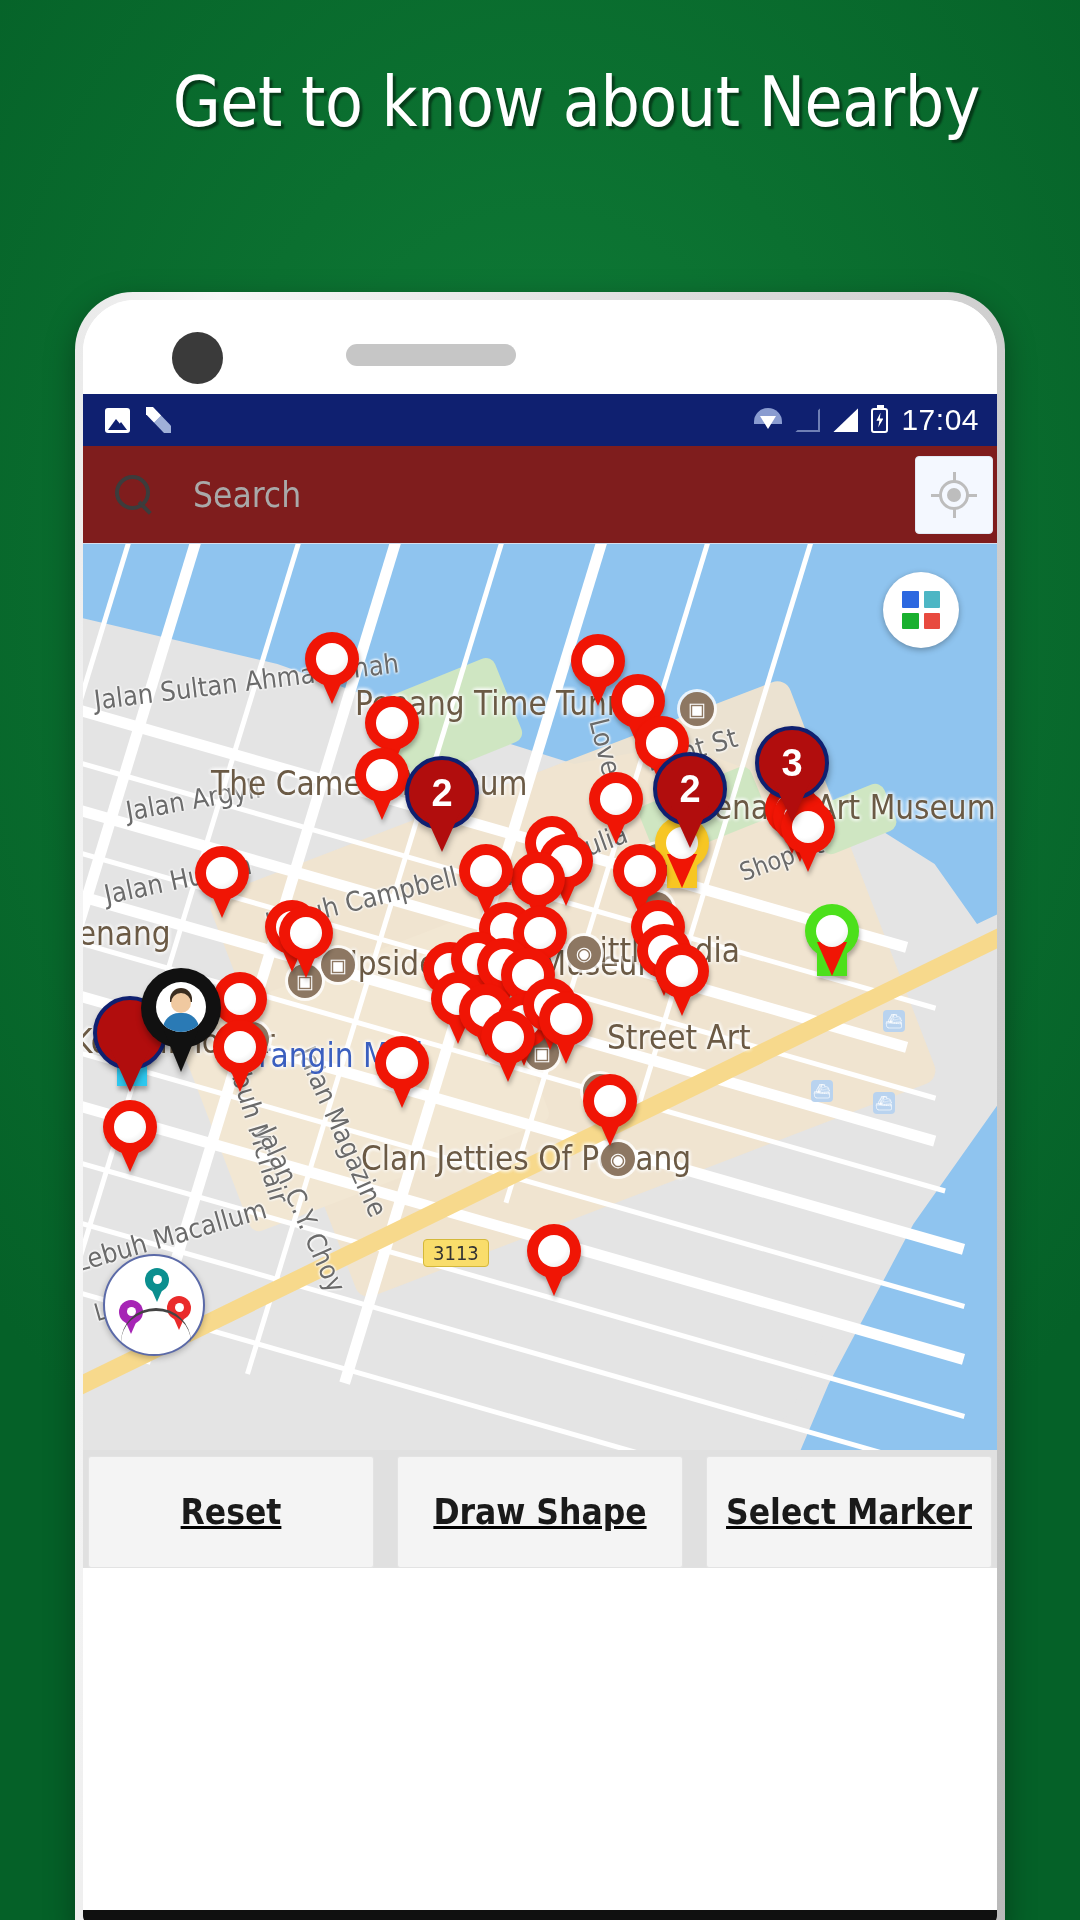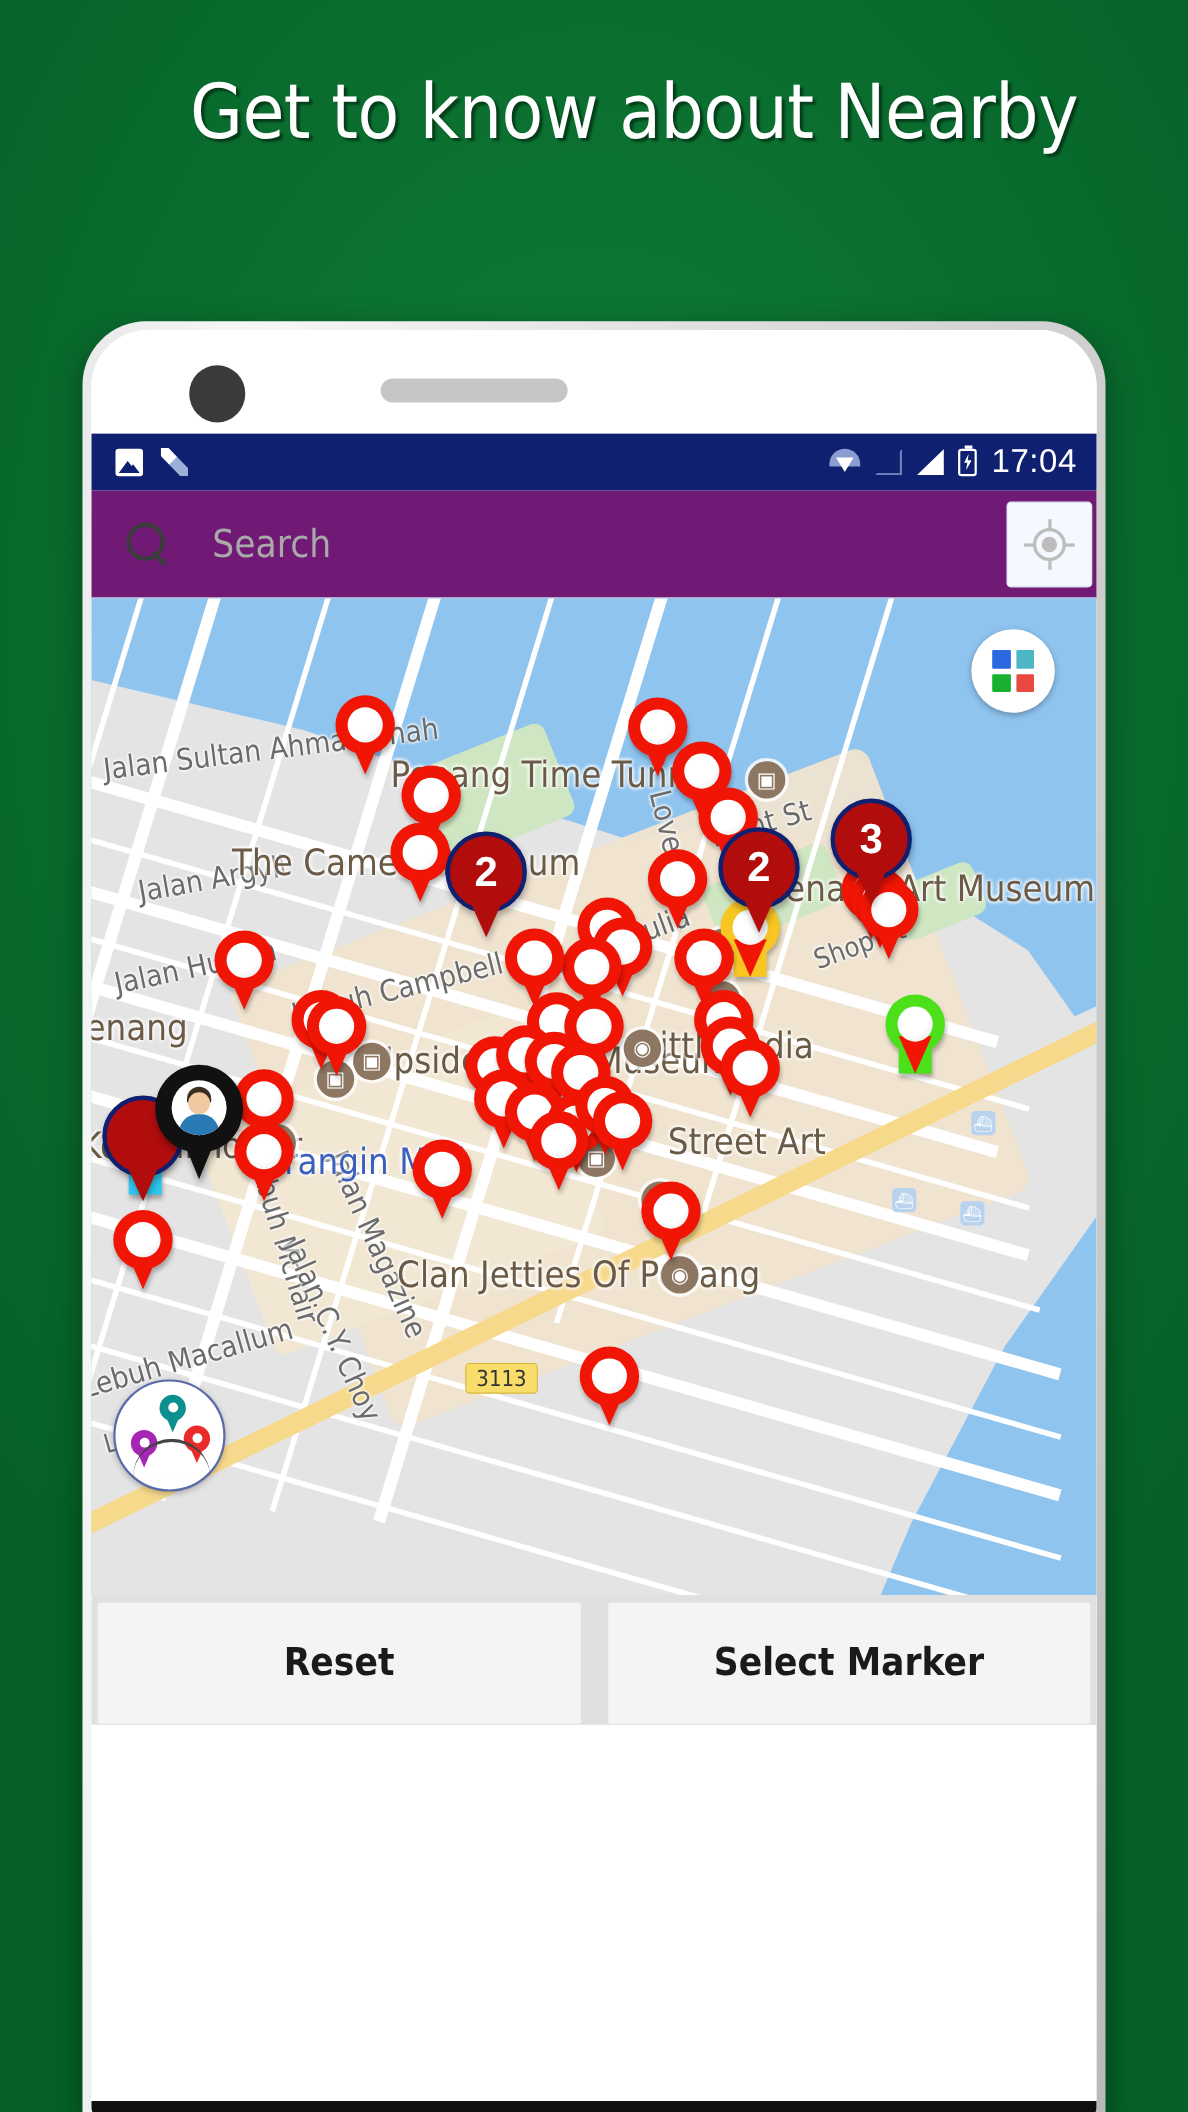--- a/index.html
+++ b/index.html
@@ -176,21 +176,21 @@
     border:2px solid #7a5606;
   }
   .ev-shield span{
     font-family:"DejaVu Serif","Liberation Serif",serif;
     font-weight:bold;font-size:30px;color:#2d2104;
     font-style:italic;line-height:1;
   }
 
   
   .searchbar{
-    height:98px;background:#701a75;
+    height:98px;background:#7f1d1d;
     display:flex;align-items:center;padding:0 4px 0 30px;
     border-bottom:1px solid #d6e0f0;
   }
   .srch-icon{
     width:44px;height:44px;position:relative;flex:none;margin-right:36px;
   }
   .srch-icon::before{
     content:"";position:absolute;left:2px;top:2px;width:27px;height:27px;border-radius:50%;
     border:4px solid #3c3c3c;
   }
@@ -382,21 +382,21 @@
   }
   .google-logo span:nth-child(1){color:#4285F4;}
   .google-logo span:nth-child(2){color:#EA4335;}
   .google-logo span:nth-child(3){color:#FBBC05;}
   .google-logo span:nth-child(4){color:#4285F4;}
   .google-logo span:nth-child(5){color:#34A853;}
   .google-logo span:nth-child(6){color:#EA4335;}
 
   
   .btnrow{
-    height:auto;background:#e0e0e0;display:flex;gap:23px;padding:6px 5px 0 5px;
+    height:auto;background:#e0e0e0;display:flex;gap:23px;padding:6px 5px 0 5px;text-decoration:underline;
   }
   .mbtn{
     flex:1;background:#f4f4f4;border:1px solid #e3e3e3;border-radius:3px;
     height:112px;display:flex;align-items:center;justify-content:center;
     font-family:"DejaVu Sans Condensed","Liberation Sans",sans-serif;
     font-size:35px;font-weight:bold;color:#1a1a1a;cursor:pointer;
   }
   .navbar-bottom{
     position:absolute;left:0;bottom:0;width:100%;height:14px;background:#101010;
   }
@@ -783,18 +783,19 @@
         <div style="position:absolute;left:67px;top:58px;width:0;height:0;border-left:7px solid transparent;border-right:7px solid transparent;border-top:16px solid #ea2b2b;"></div>
         <div style="position:absolute;left:70px;top:47px;width:9px;height:9px;border-radius:50%;background:#fff;"></div>
         <div class="fab-arc"></div>
       </div>
 
 
     </div>
 
     <div class="btnrow">
       <div class="mbtn">Reset</div>
+      <div class="mbtn">Draw Shape</div>
       <div class="mbtn">Select Marker</div>
     </div>
 
     <div class="navbar-bottom"></div>
   </div>
 </div>
 
 </body></html>

